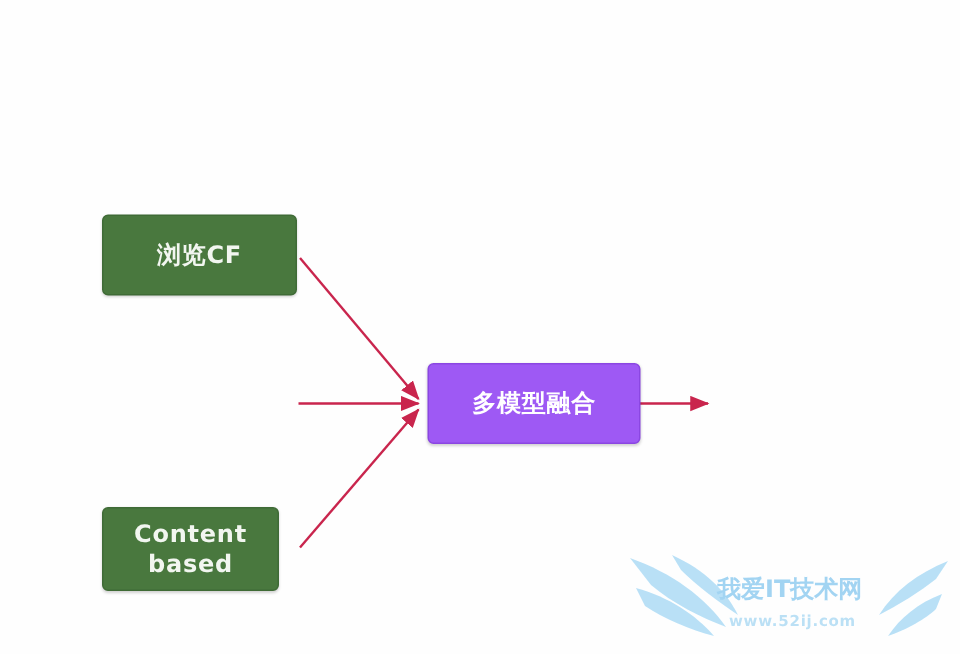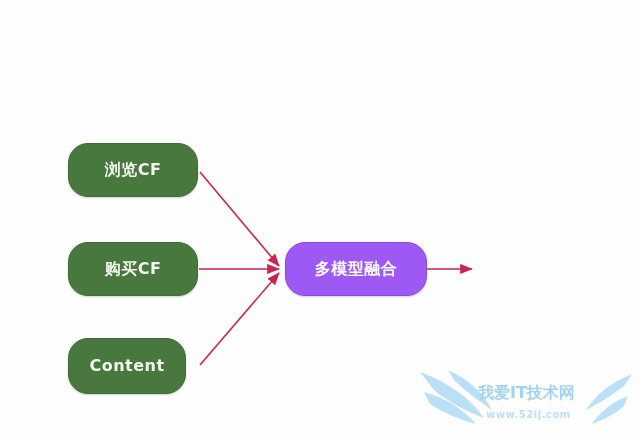--- a/index.html
+++ b/index.html
@@ -46,21 +46,21 @@
   }
 
   
   .node {
     position: absolute;
     box-sizing: border-box;
     display: flex;
     align-items: center;
     justify-content: center;
     text-align: center;
-    border-radius: 20px;
+    border-radius: 4px;
     color: #ffffff;
     font-weight: 700;
     line-height: 1.25;
     letter-spacing: 0.5px;
     font-family: "DejaVu Sans", "Liberation Sans", sans-serif;
     box-shadow: 0 1px 2px rgba(0,0,0,0.18);
   }
   .node-green {
     background: #49783e;
     border: 1px solid #3f6b36;
@@ -136,27 +136,25 @@
 
     <line x1="200" y1="365" x2="279" y2="273" stroke="#c9254d" stroke-width="1.6" marker-end="url(#ah)"></line>
 
     <line x1="409" y1="269" x2="472" y2="269" stroke="#c9254d" stroke-width="1.6" marker-end="url(#ah)"></line>
   </svg>
 
   <div class="node node-green" id="node-browse-cf">
     <span class="label-line">浏览CF</span>
   </div>
 
-  <div class="node node-green" id="node-purchase-cf">
-    <span class="label-line">购买CF</span>
-  </div>
 
   <div class="node node-green" id="node-content">
     <div>
       <span class="label-line">Content</span>
+      <span class="label-line">based</span>
     </div>
   </div>
 
   <div class="node node-purple" id="node-fusion">
     <span class="label-line">多模型融合</span>
   </div>
 
 
   <div id="watermark">
     <svg width="216" height="66" viewBox="0 0 216 66" xmlns="http://www.w3.org/2000/svg">

